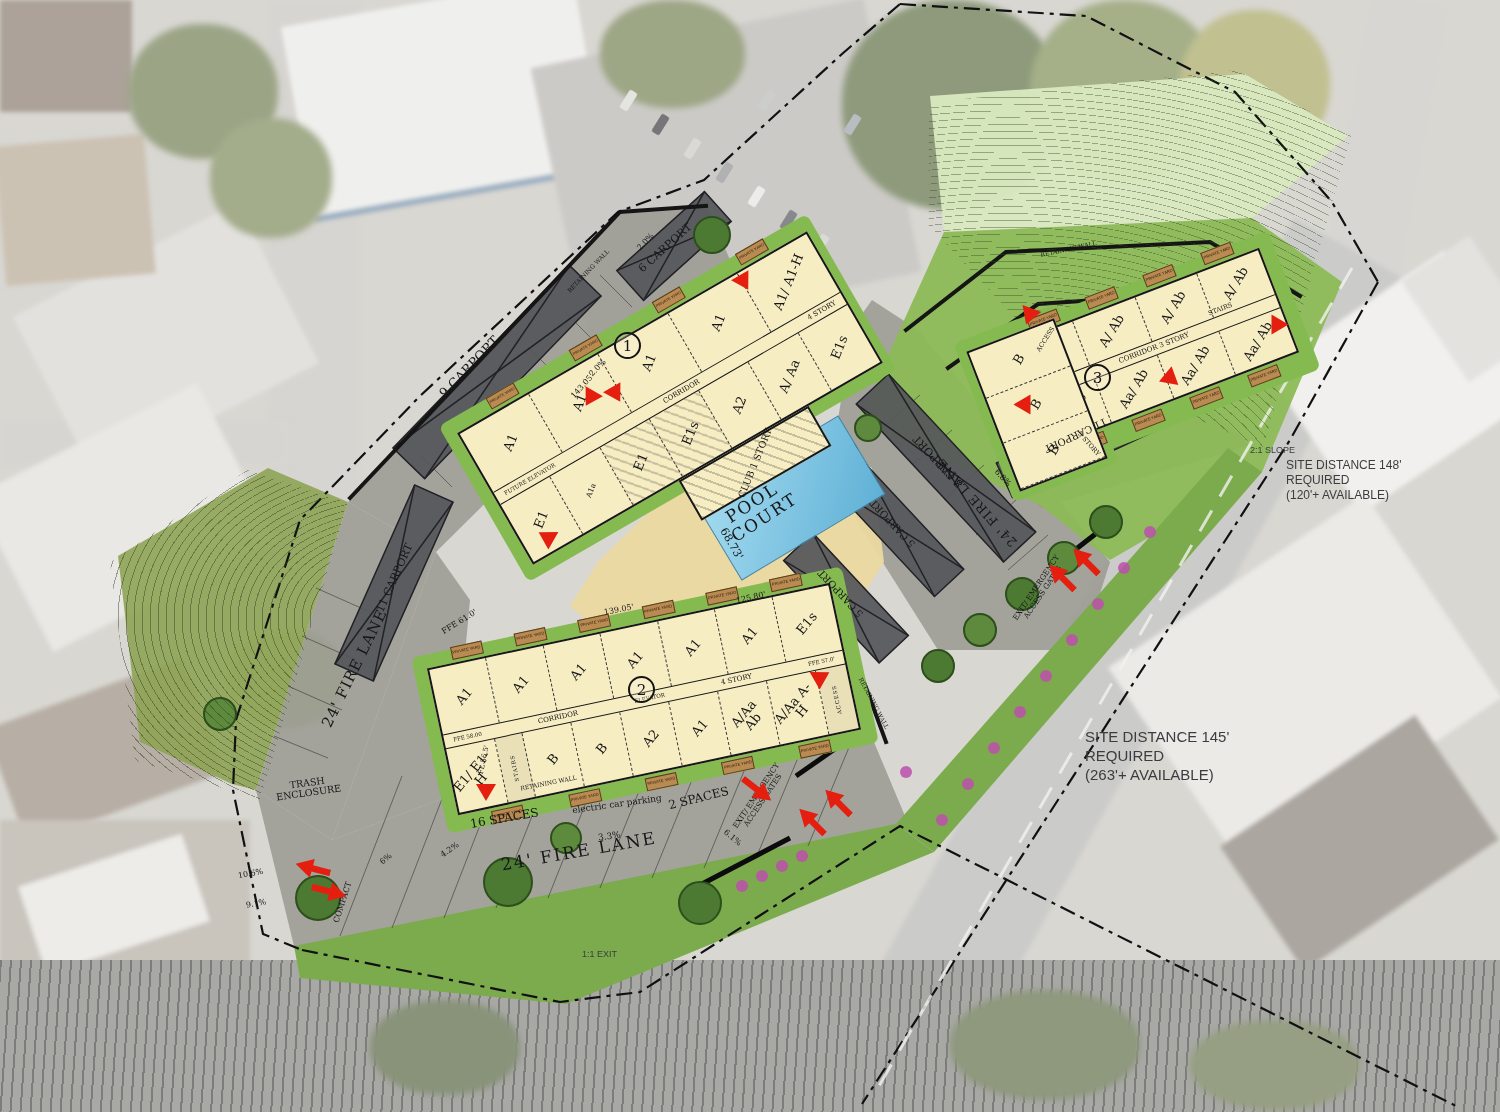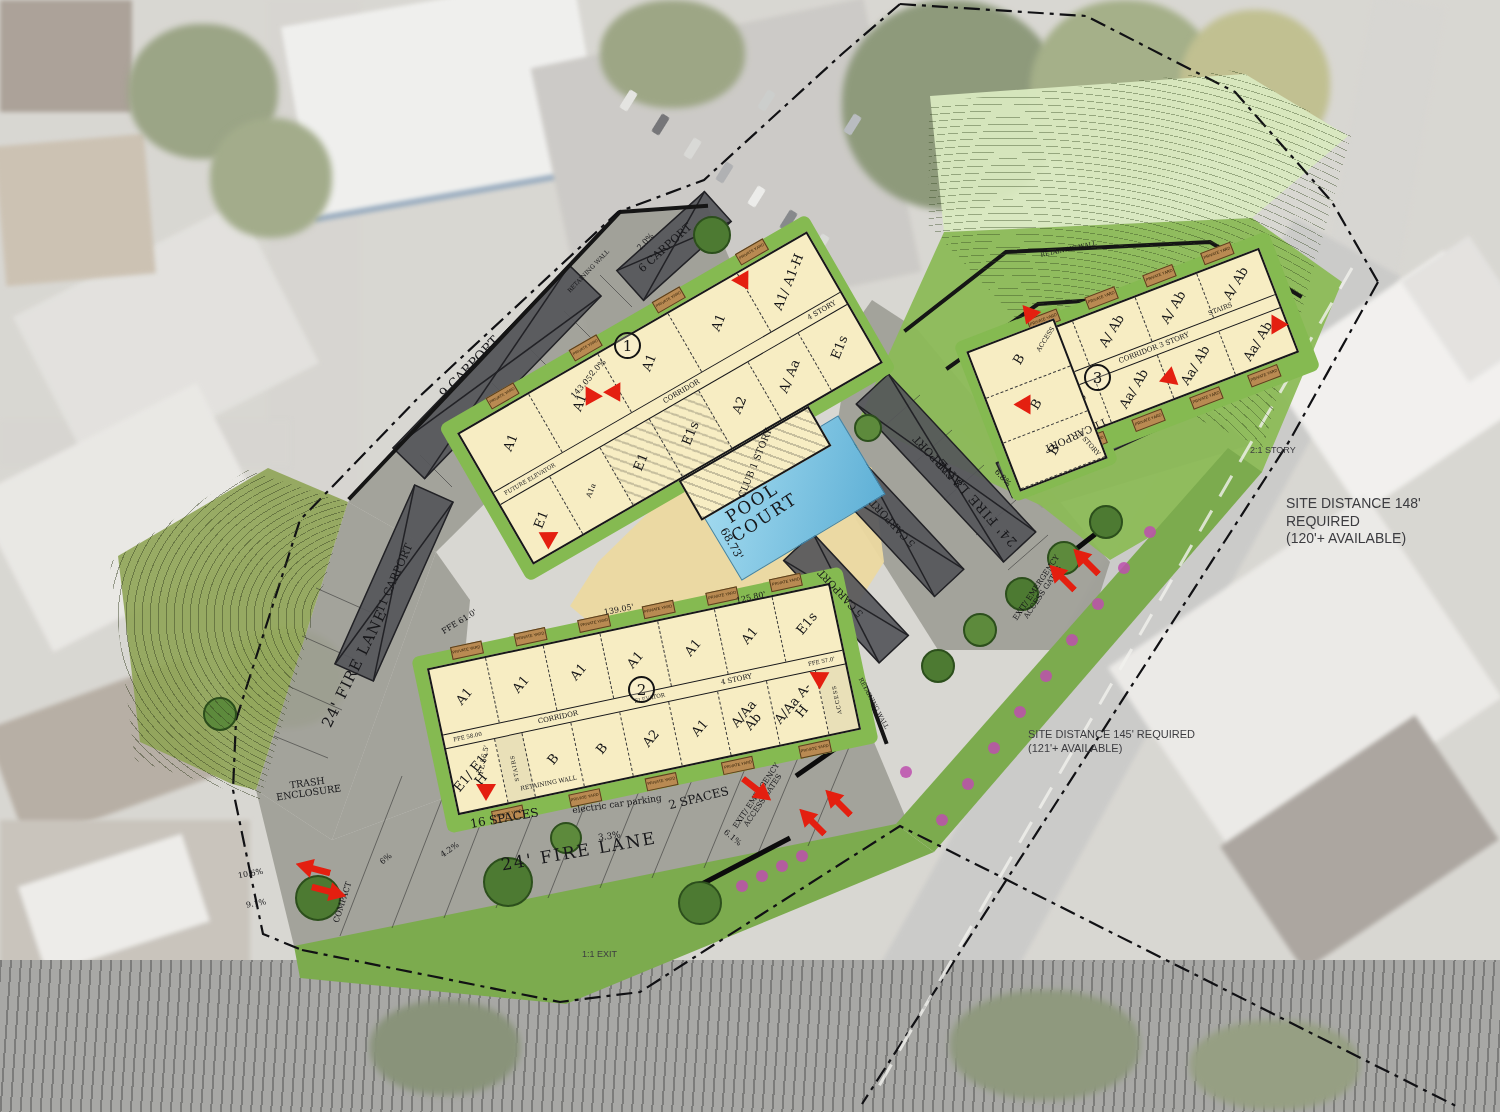--- a/index.html
+++ b/index.html
@@ -504,29 +504,29 @@
   <div class="lbl" style="left:322px;top:898px;font-size:8px;transform:rotate(-72deg);">COMPACT</div>
   <div class="lbl" style="left:572px;top:800px;font-size:9px;transform:rotate(-8deg);">electric car parking</div>
   <div class="lbl" style="left:470px;top:812px;font-size:12px;transform:rotate(-10deg);">16 SPACES</div>
   <div class="lbl" style="left:668px;top:792px;font-size:12px;transform:rotate(-14deg);">2 SPACES</div>
   <div class="lbl wrap" style="left:720px;top:790px;width:80px;font-size:7.5px;transform:rotate(-56deg);">EXIT/ EMERGENCY ACCESS GATES</div>
   <div class="lbl wrap" style="left:1000px;top:582px;width:80px;font-size:7.5px;transform:rotate(-56deg);">EXIT/ EMERGENCY ACCESS GATES</div>
   <div class="lbl" style="left:560px;top:268px;font-size:6px;transform:rotate(-46deg);">RETAINING WALL</div>
   <div class="lbl" style="left:520px;top:780px;font-size:6px;transform:rotate(-11deg);">RETAINING WALL</div>
   <div class="lbl" style="left:845px;top:700px;font-size:6px;transform:rotate(62deg);">RETAINING WALL</div>
   <div class="lbl" style="left:1040px;top:246px;font-size:6px;transform:rotate(-12deg);">RETAINING WALL</div>
-  <div class="lbl sans" style="left:1250px;top:446px;font-size:9px;">2:1 STORY</div>
+  <div class="lbl sans" style="left:1250px;top:446px;font-size:9px;">2:1 SLOPE</div>
   <div class="lbl sans" style="left:582px;top:950px;font-size:9px;">1:1 EXIT</div>
-  <div class="lbl sans" style="left:1286px;top:495px;font-size:14px;line-height:1.25;white-space:normal;width:180px;">
+  <div class="lbl sans" style="left:1286px;top:458px;font-size:12px;line-height:1.25;white-space:normal;width:180px;">
     <span>SITE DISTANCE 148' REQUIRED</span><br>
     <span>(120'+ AVAILABLE)</span>
   </div>
-  <div class="lbl sans" style="left:1028px;top:728px;font-size:11px;line-height:1.25;white-space:normal;width:180px;">
+  <div class="lbl sans" style="left:1085px;top:728px;font-size:15px;line-height:1.25;white-space:normal;width:180px;">
     <span>SITE DISTANCE 145' REQUIRED</span><br>
-    <span>(121'+ AVAILABLE)</span>
+    <span>(263'+ AVAILABLE)</span>
   </div>
   <div class="lbl" style="left:568px;top:382px;font-size:8px;transform:rotate(-48deg);">143.05'</div>
   <div class="lbl" style="left:604px;top:606px;font-size:8px;transform:rotate(-11deg);">139.05'</div>
   <div class="lbl" style="left:736px;top:594px;font-size:8px;transform:rotate(-13deg);">125.80'</div>
   <div class="lbl" style="left:440px;top:618px;font-size:8px;transform:rotate(-32deg);">FFE 61.0'</div>
   <div class="lbl" style="left:470px;top:756px;font-size:7px;transform:rotate(-78deg);">FL 56.5'</div>
   <div class="lbl" style="left:636px;top:238px;font-size:8px;transform:rotate(-46deg);">2.0%</div>
   <div class="lbl" style="left:588px;top:364px;font-size:8px;transform:rotate(-46deg);">2.0%</div>
   <div class="lbl" style="left:598px;top:832px;font-size:9px;transform:rotate(-8deg);">3.3%</div>
   <div class="lbl" style="left:440px;top:846px;font-size:8px;transform:rotate(-35deg);">4.2%</div>

